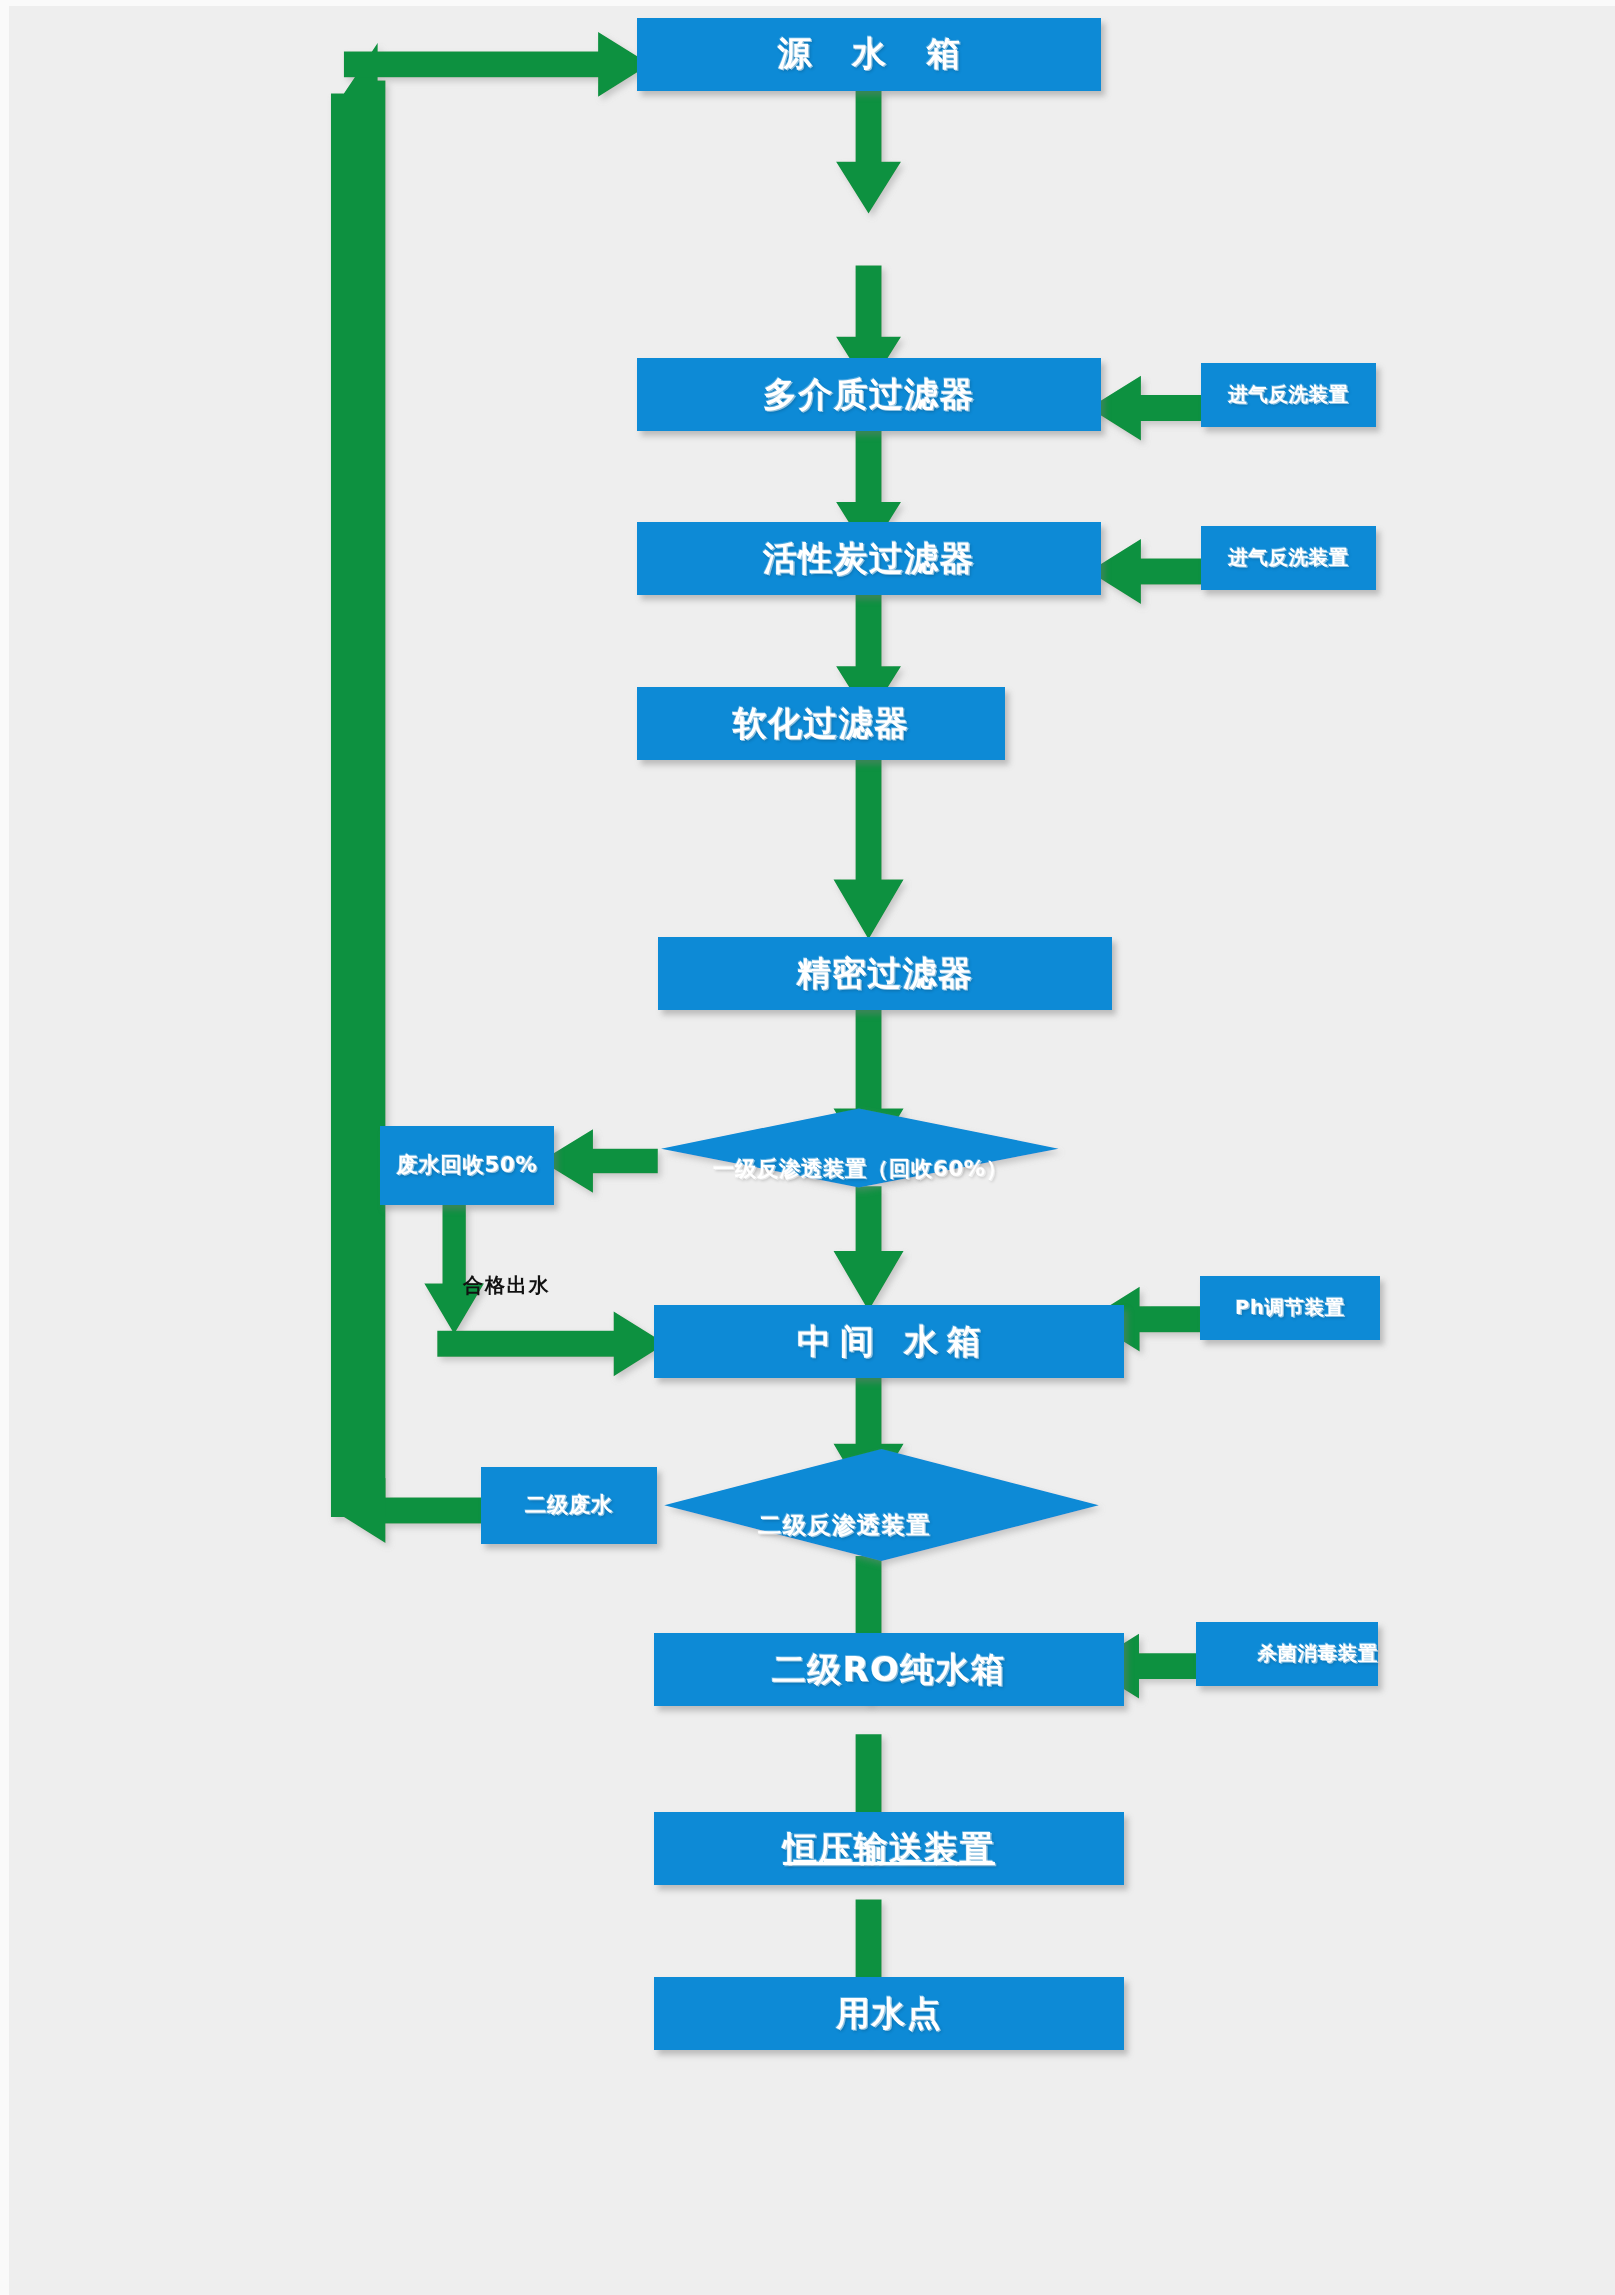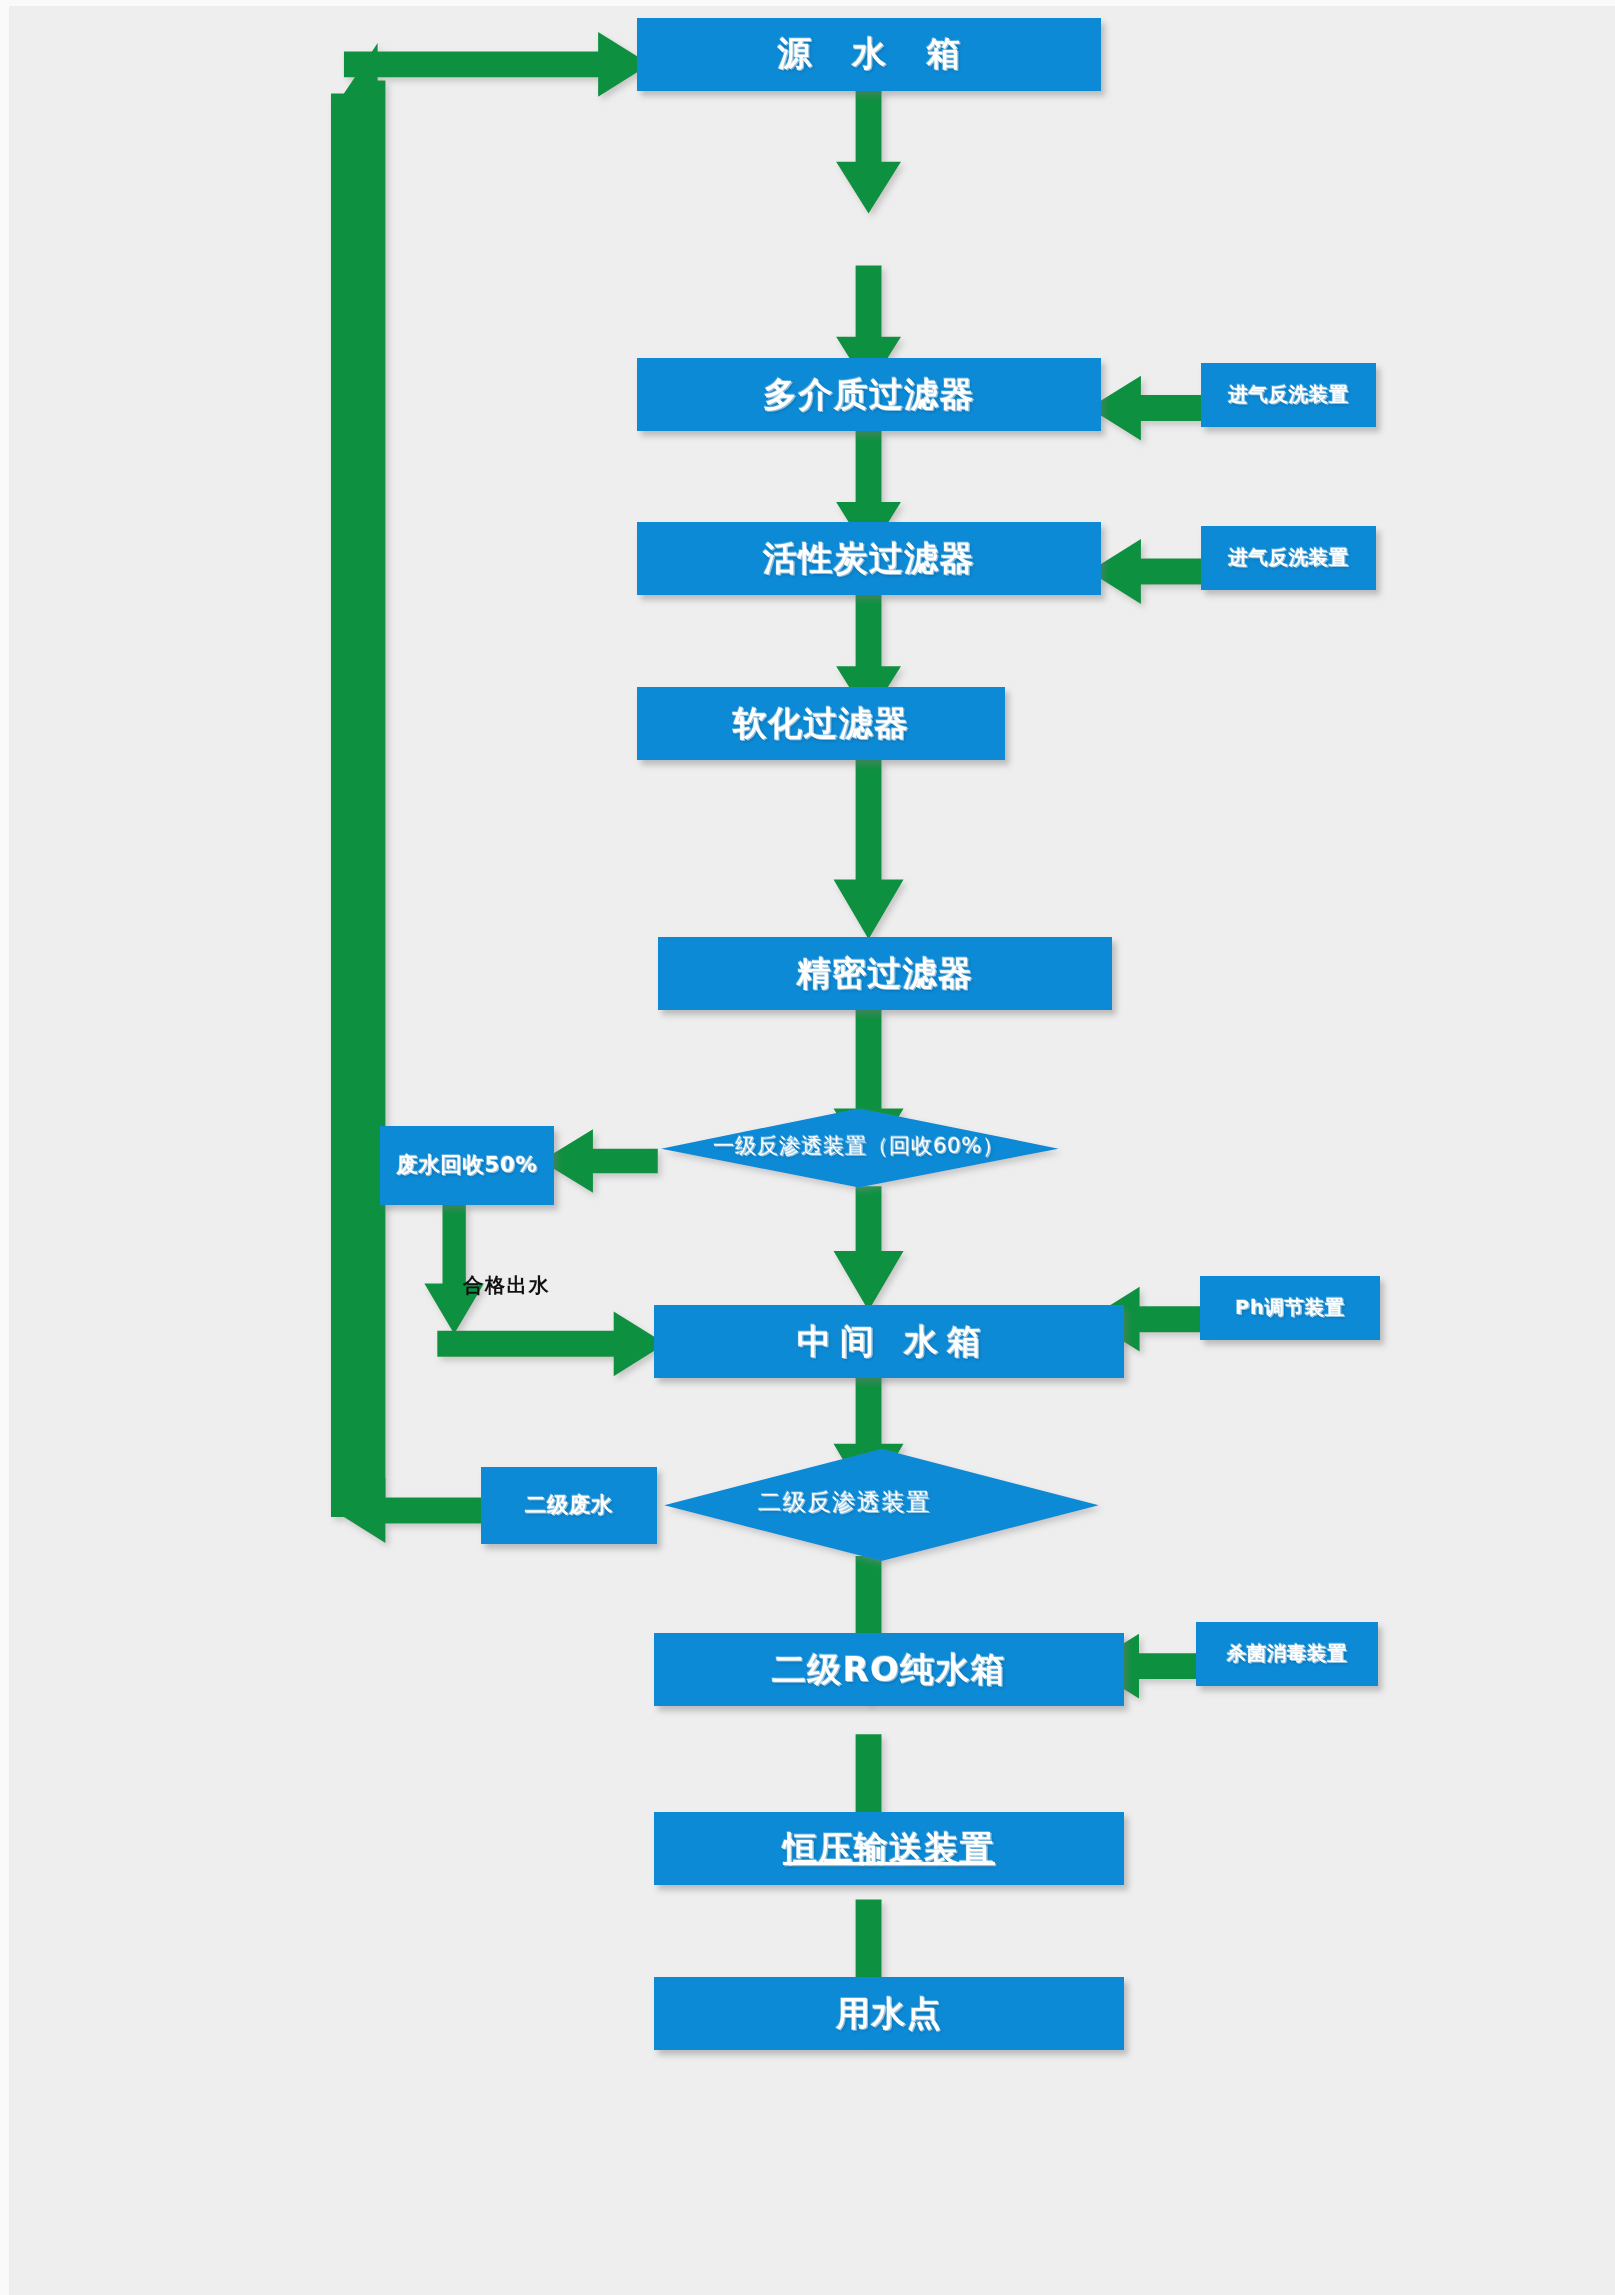--- a/index.html
+++ b/index.html
@@ -53,27 +53,28 @@
   
   .spaced .lbl { letter-spacing: 14.3px; padding-left: 14.3px; }
   .spaced2 .lbl { letter-spacing: 9px; padding-left: 9px; }
   
   .aux-node .lbl { font-size: 19.5px; letter-spacing: 0.6px; font-weight: 700; }
   .small-node .lbl { font-size: 21.4px; letter-spacing: 0.6px; font-weight: 700; }
   
   .diamond-label {
     position: absolute;
     color: #ffffff;
-    font-weight: 400;
+    font-weight: 700;
     white-space: nowrap;
     text-shadow:
        1.3px 1.3px 0 rgba(255,255,255,0.55),
       -0.6px -0.6px 0 rgba(255,255,255,0.30),
        1.9px 1.9px 3.2px rgba(0,0,0,0.20);
     pointer-events: none;
+    margin-top: 23px;
   }
   .edge-label {
     position: absolute;
     color: #111111;
     font-weight: 700;
     white-space: nowrap;
     font-size: 20px;
     letter-spacing: 1.9px;
   }
 </style>
@@ -188,21 +189,21 @@
   </div>
 
   <div class="node aux-node" style="left:1192px; top:520px; width:175px; height:64px;">
     <span class="lbl">进气反洗装置</span>
   </div>
 
   <div class="node aux-node" style="left:1191px; top:1270px; width:180px; height:64px;">
     <span class="lbl">Ph调节装置</span>
   </div>
 
-  <div class="node aux-node" style="left:1187px; top:1616px; width:182px; height:64px;">
+  <div class="node aux-node" style="left:1187px; top:1616px; width:182px; height:64px;justify-content:flex-end;">
     <span class="lbl">杀菌消毒装置</span>
   </div>
 
   <div class="node small-node" style="left:371px; top:1120px; width:174px; height:79px;">
     <span class="lbl">废水回收50%</span>
   </div>
 
   <div class="node small-node" style="left:472px; top:1461px; width:176px; height:77px;">
     <span class="lbl">二级废水</span>
   </div>

